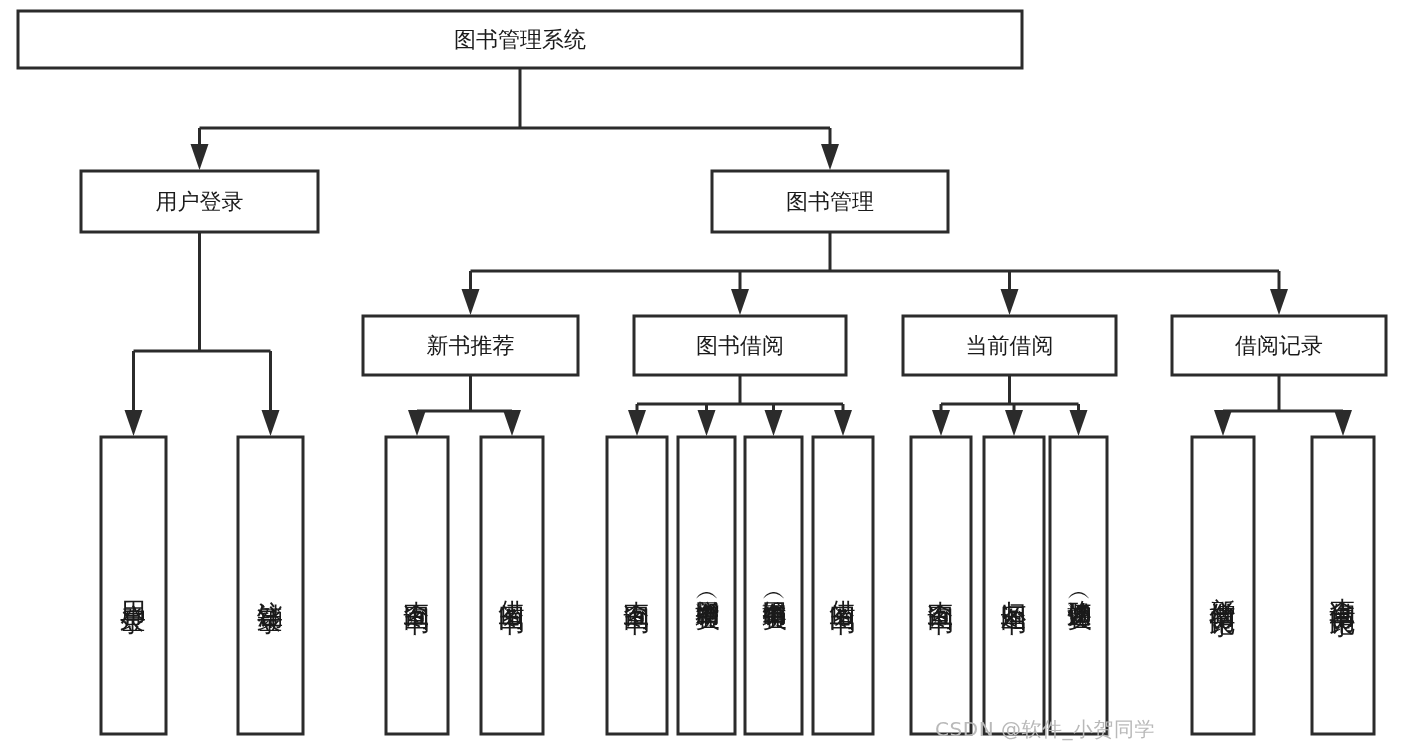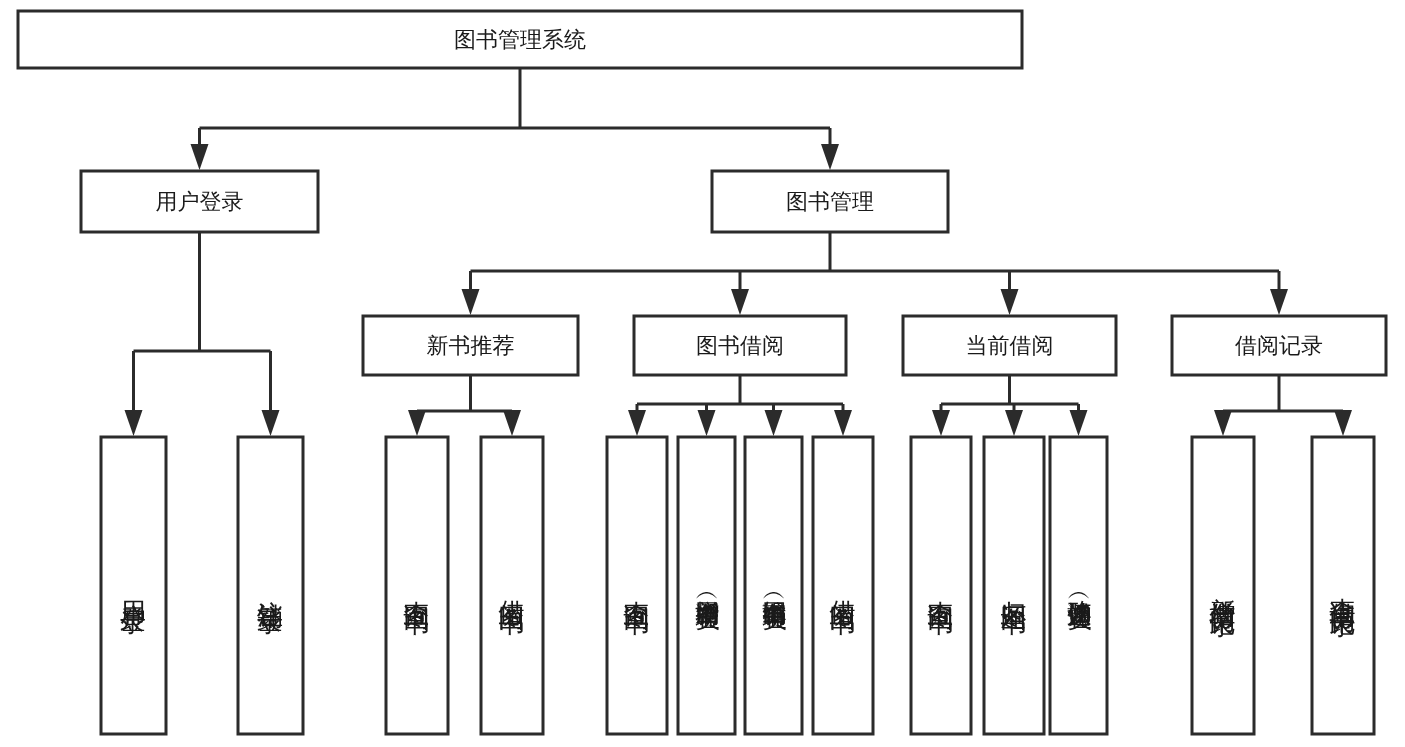--- a/index.html
+++ b/index.html
@@ -220,13 +220,14 @@
       <div class="leaf-label-wrap" style="left: 1050px; top: 437px; width: 57px; height: 297px;">
         <span class="leaf-label" style="font-size: 24px; letter-spacing: 1px;">确认归还（管理员）</span>
       </div>
       <div class="leaf-label-wrap" style="left: 1192px; top: 437px; width: 62px; height: 297px;">
         <span class="leaf-label">新增借阅记录</span>
       </div>
       <div class="leaf-label-wrap" style="left: 1312px; top: 437px; width: 62px; height: 297px;">
         <span class="leaf-label">查询借阅记录</span>
       </div>
     </div>
+  <div class="watermark">CSDN @软件_小贺同学</div>
 </div>
 
 </body></html>

